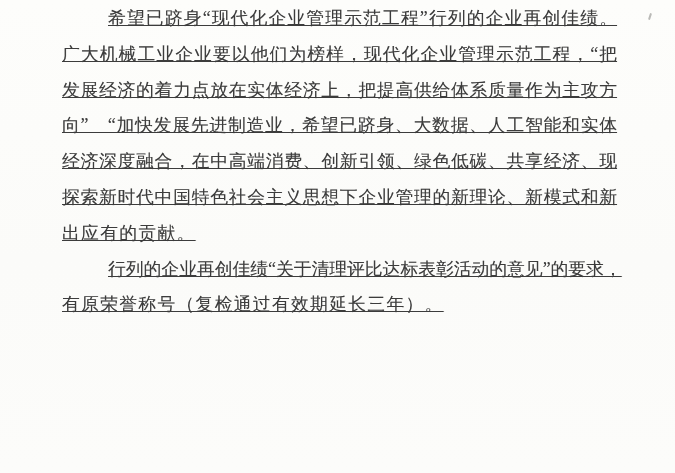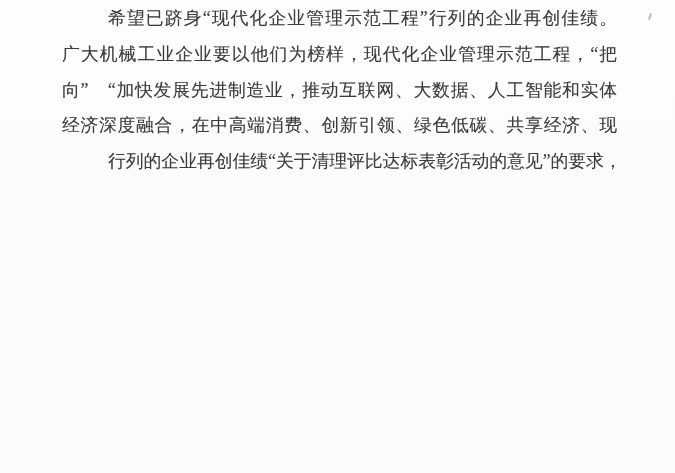--- a/index.html
+++ b/index.html
@@ -29,20 +29,21 @@
     font-size: 17.8px;
     text-shadow: 0.2px 0 0 rgba(70,70,70,0.35);
   }
   .line {
     height: 35.8px;
     line-height: 35.8px;
     white-space: nowrap;
     text-align: justify;
     text-align-last: justify;
     text-justify: inter-character;
+    text-decoration: underline;
   }
   .line.pend {               
     text-align: left;
     text-align-last: left;
     letter-spacing: 1.3px;
   }
   .line.indent {             
     padding-left: 46px;
   }
   
@@ -60,16 +61,20 @@
 </style>
 </head>
 <body>
 
 <div class="paper"></div>
 <div class="speck"></div>
 
 <div class="text-block">
   <div class="line indent">希望已跻身“现代化企业管理示范工程”行列的企业再创佳绩。</div>
   <div class="line">广大机械工业企业要以他们为榜样，现代化企业管理示范工程，“把</div>
-  <div class="line">向”　“加快发展先进制造业，推动互联网、大数据、人工智能和实体</div>
+  <div class="line">发展经济的着力点放在实体经济上，把提高供给体系质量作为主攻方</div>
+  <div class="line">向”　“加快发展先进制造业，希望已跻身、大数据、人工智能和实体</div>
   <div class="line">经济深度融合，在中高端消费、创新引领、绿色低碳、共享经济、现</div>
+  <div class="line">探索新时代中国特色社会主义思想下企业管理的新理论、新模式和新</div>
+  <div class="line pend">出应有的贡献。</div>
   <div class="line indent">行列的企业再创佳绩“关于清理评比达标表彰活动的意见”的要求，</div>
+  <div class="line pend">有原荣誉称号（复检通过有效期延长三年）。</div>
 </div>
 
 </body></html>

